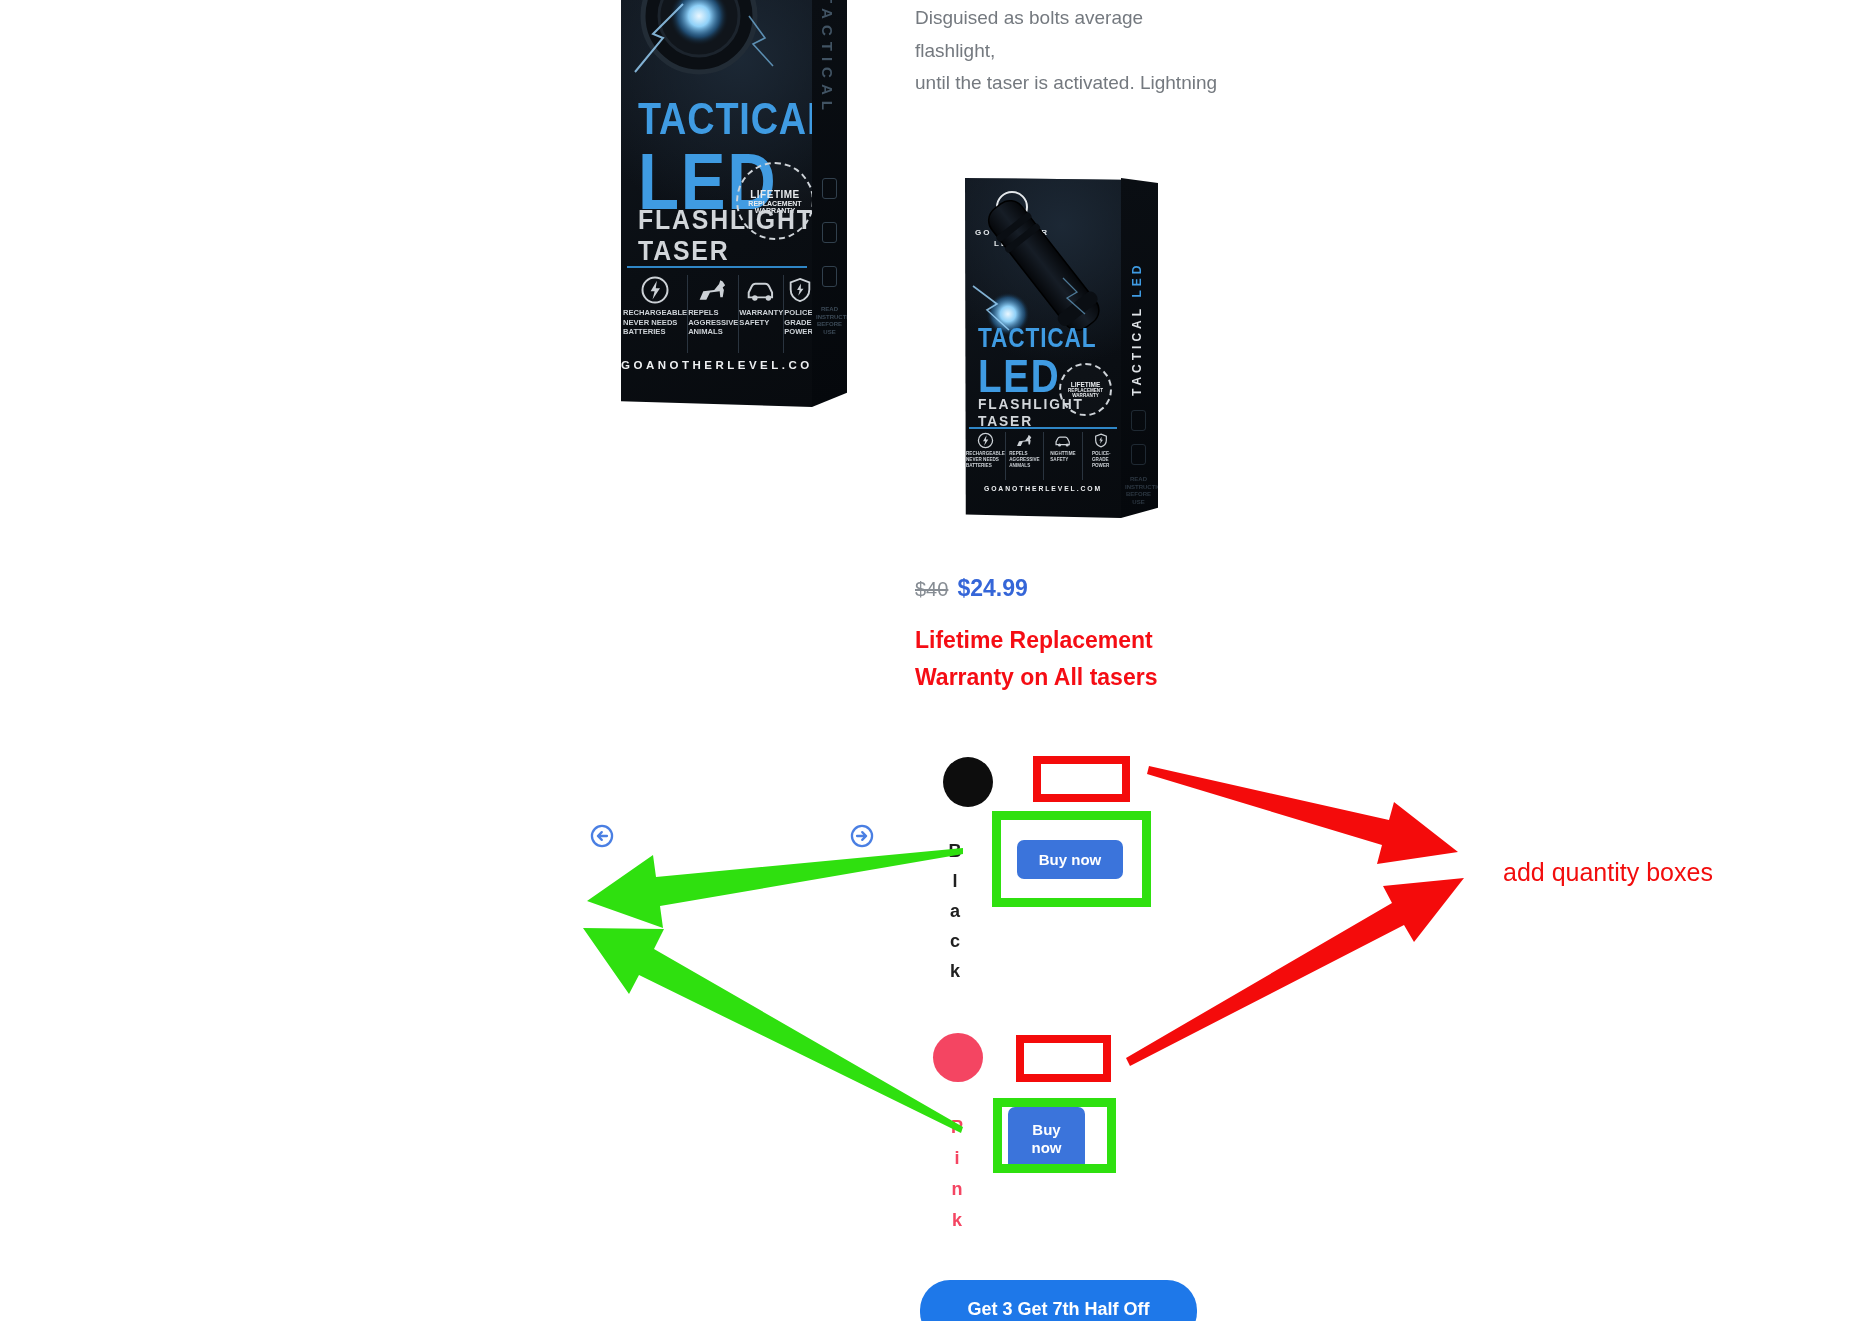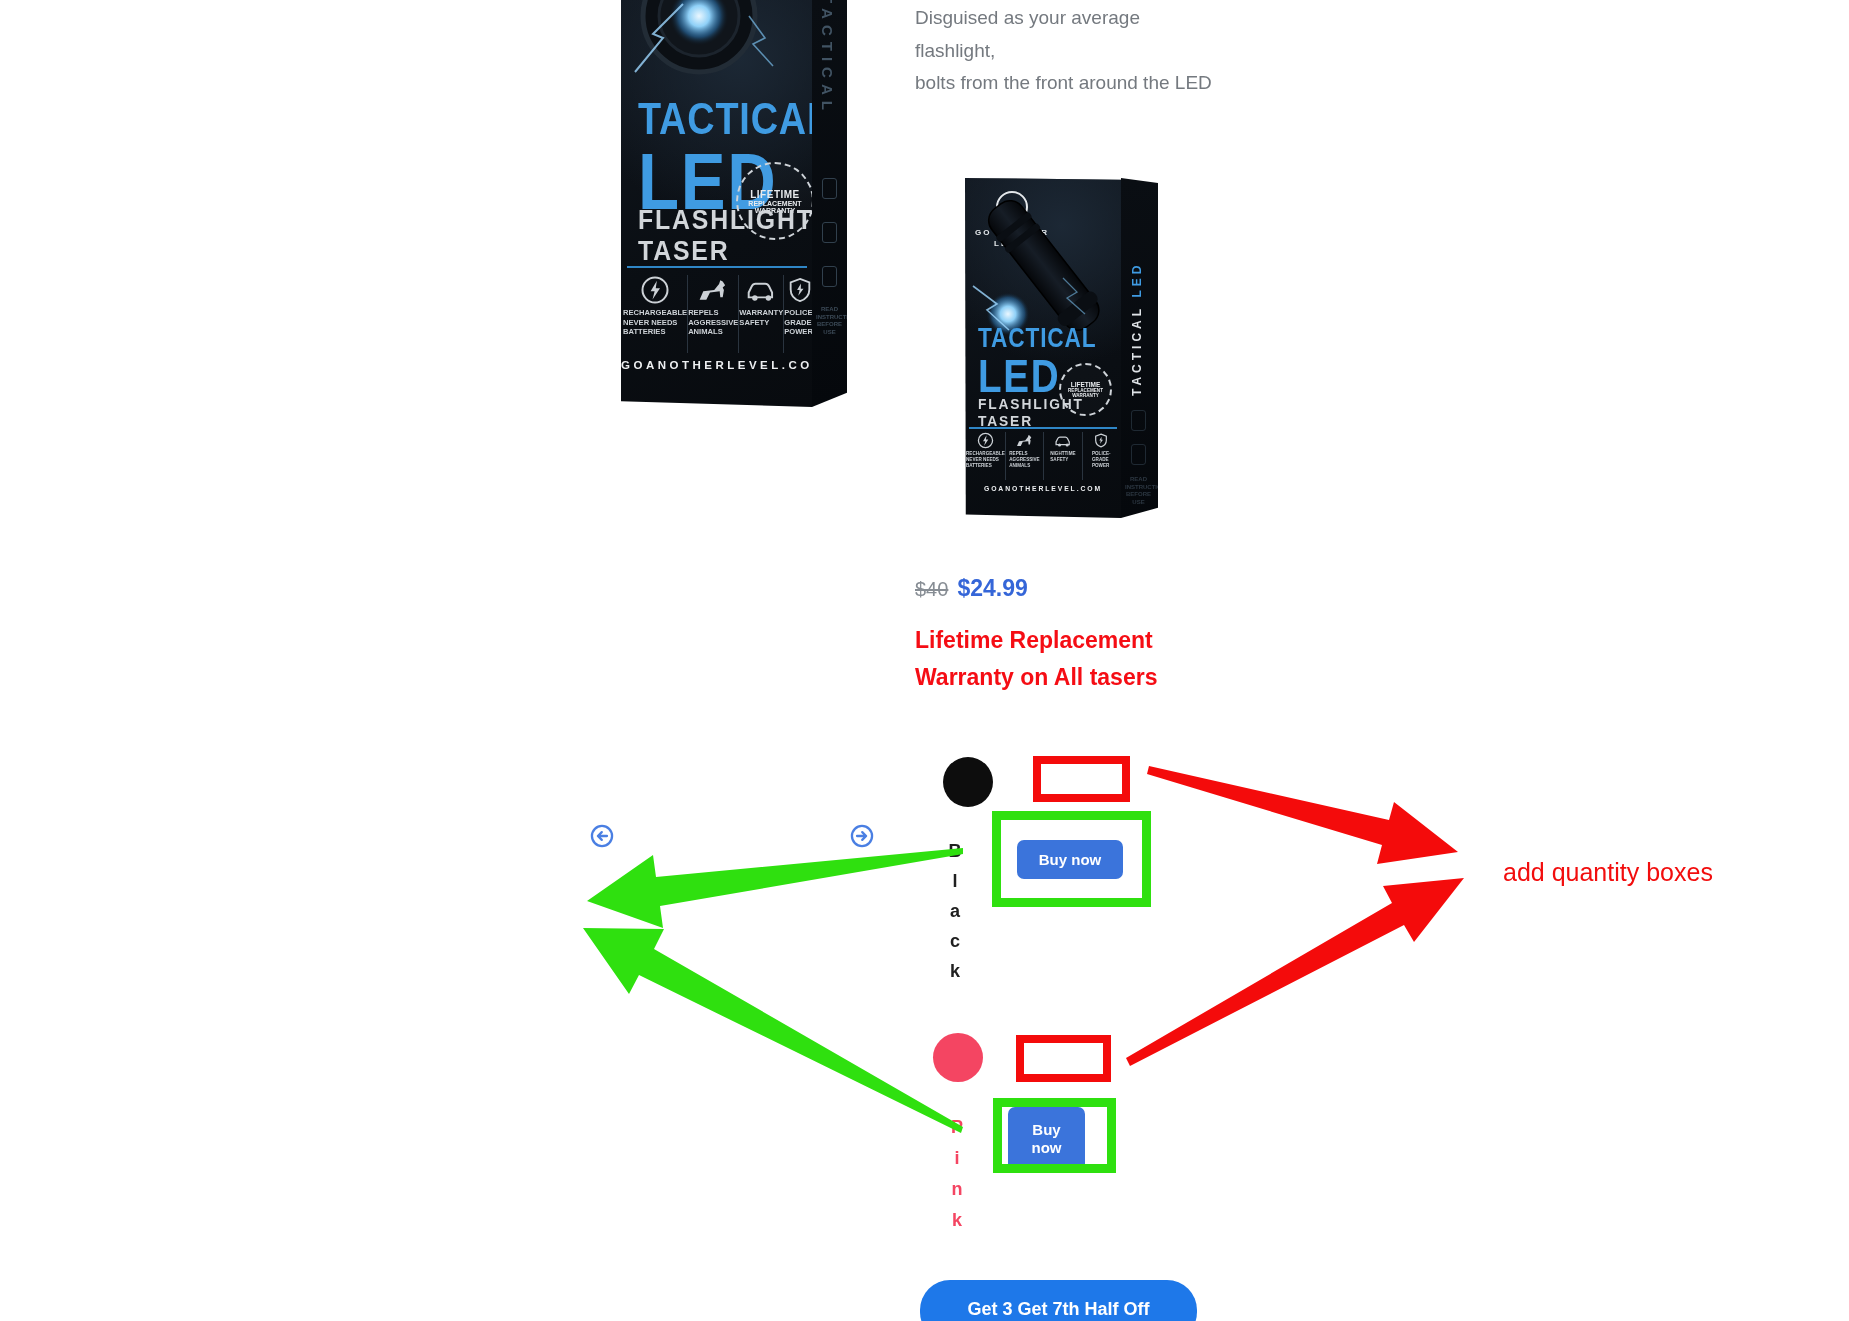--- a/index.html
+++ b/index.html
@@ -102,22 +102,22 @@
   
   #arrows { position:absolute; left:0; top:0; pointer-events:none; z-index:40; }
   .z-top { z-index:45; }
 </style>
 </head>
 <body>
 
 <div id="stage">
 
   <div class="desc">
-    <div>Disguised as your average flashlight,</div>
-    <div>bolts from the front around the LED</div>
+    <div>Disguised as bolts average flashlight,</div>
+    <div>until the taser is activated. Lightning</div>
   </div>
 
   <div id="box1" class="pbox">
     <div class="face">
       <svg width="191" height="100" style="position:absolute;left:0;top:-14px;">
         <defs>
           <radialGradient id="glow1">
               <stop offset="0%" stop-color="#eaf7ff"></stop>
               <stop offset="35%" stop-color="#8fd0f7"></stop>
               <stop offset="70%" stop-color="#2d77b4" stop-opacity="0.55"></stop>

